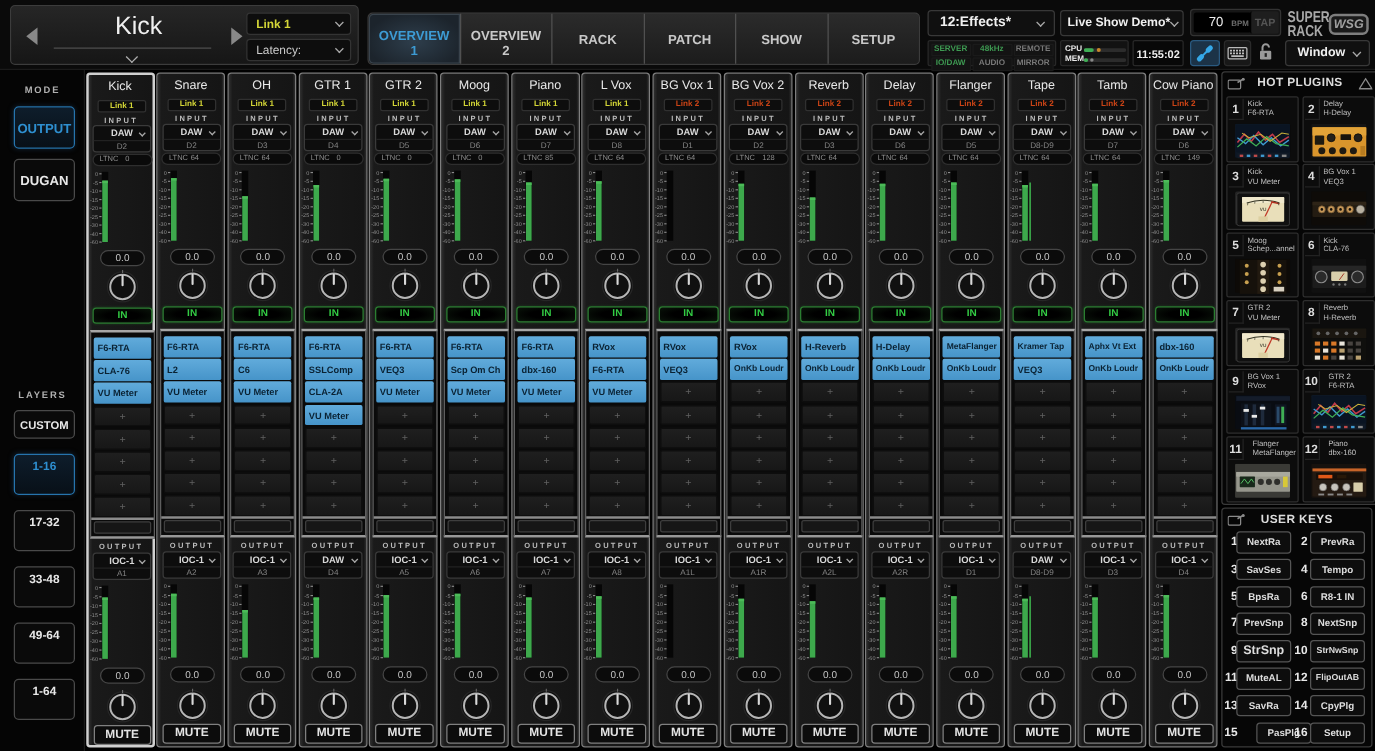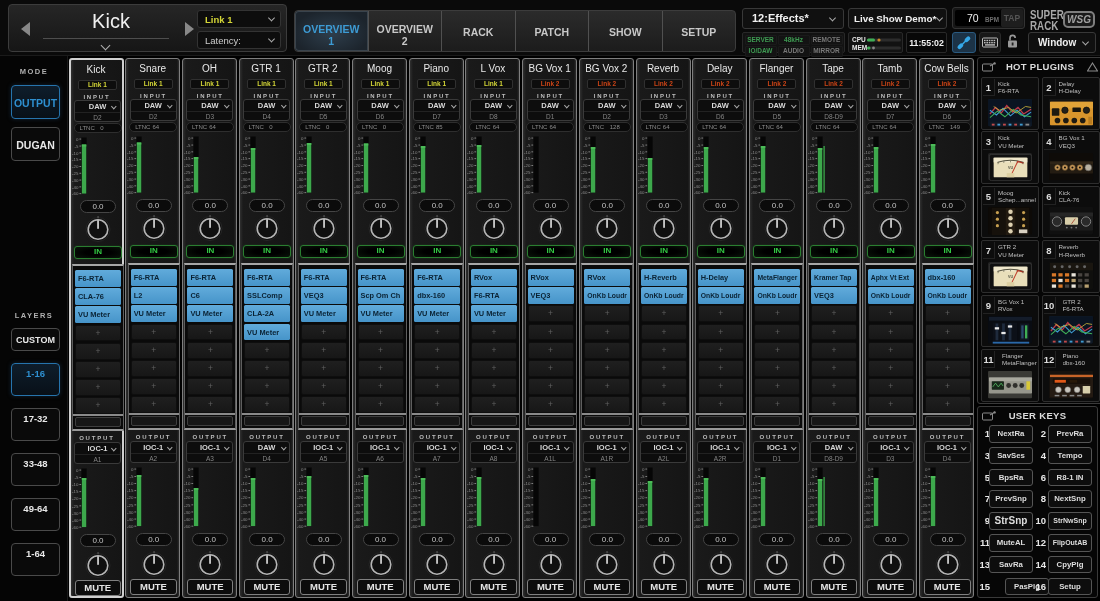--- a/index.html
+++ b/index.html
@@ -1541,21 +1541,21 @@
 <div class="val" style="top:474px">0.0</div>
 <div class="knob" style="top:488px"><svg width="34" height="34" viewBox="0 0 34 34">
         <circle cx="17" cy="17.5" r="12" fill="#0f0f0f" stroke="#262626" stroke-width="1"></circle>
         <circle cx="17" cy="17.5" r="9.8" fill="#101010" stroke="#b5b5b5" stroke-width="1.6"></circle>
         <rect x="16.2" y="8" width="1.7" height="9" rx="0.8" fill="#d8d8d8"></rect>
         <rect x="16.6" y="4" width="0.9" height="2.4" fill="#666"></rect>
       </svg></div>
 <div class="mute">MUTE</div>
 </div>
 <div class="strip" style="left:919.0px;border:1px solid #7e7e7e">
-<div class="cname">Cow Bells</div>
+<div class="cname">Cow Piano</div>
 <div class="linkbox lk2">Link 2</div>
 <div class="inplbl">INPUT</div>
 <div class="srcgrp" style="top:40px">
       <div class="srcrow">DAW<i class="cv"></i></div>
       <div class="srcid">D6</div>
     </div>
 <div class="ltnc">
       <span>LTNC</span>
       <span class="lv" style="margin-right:5px">149</span>
     </div>

